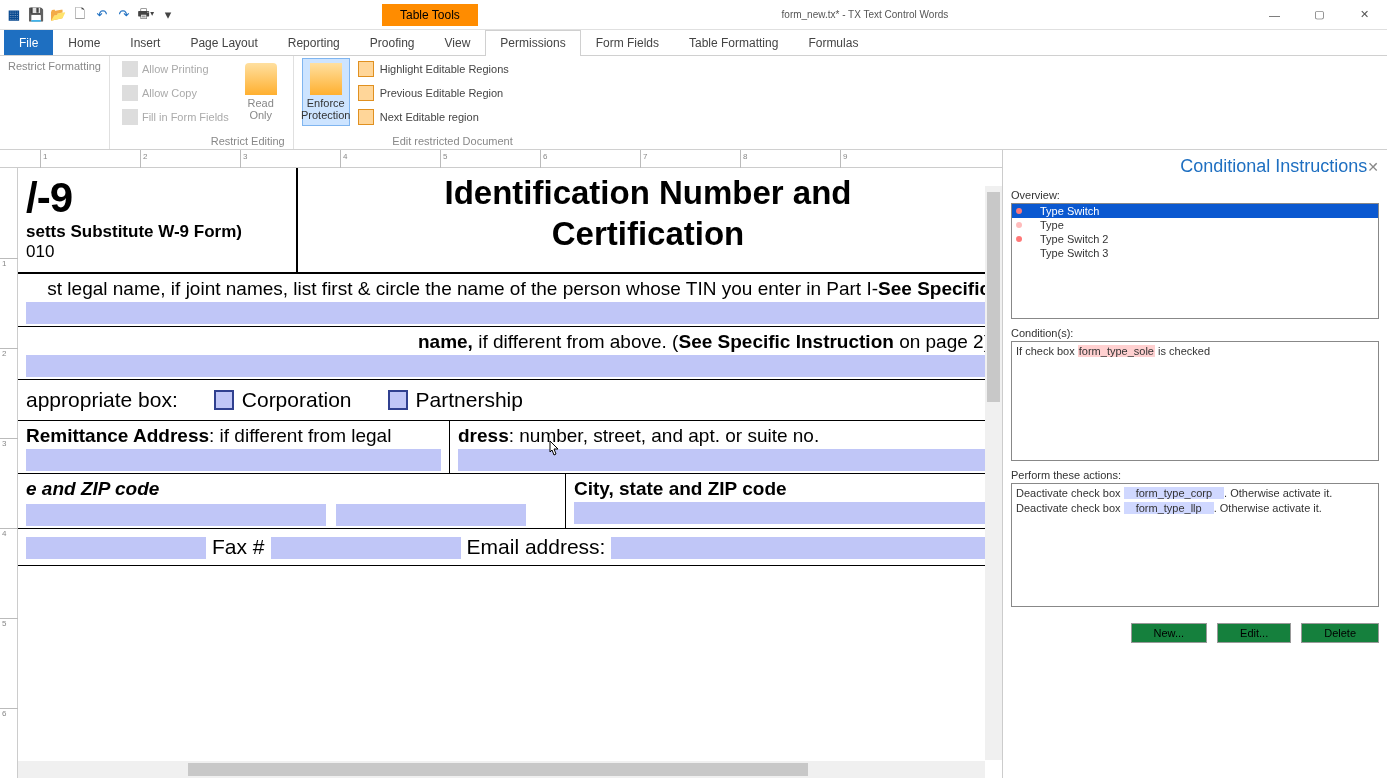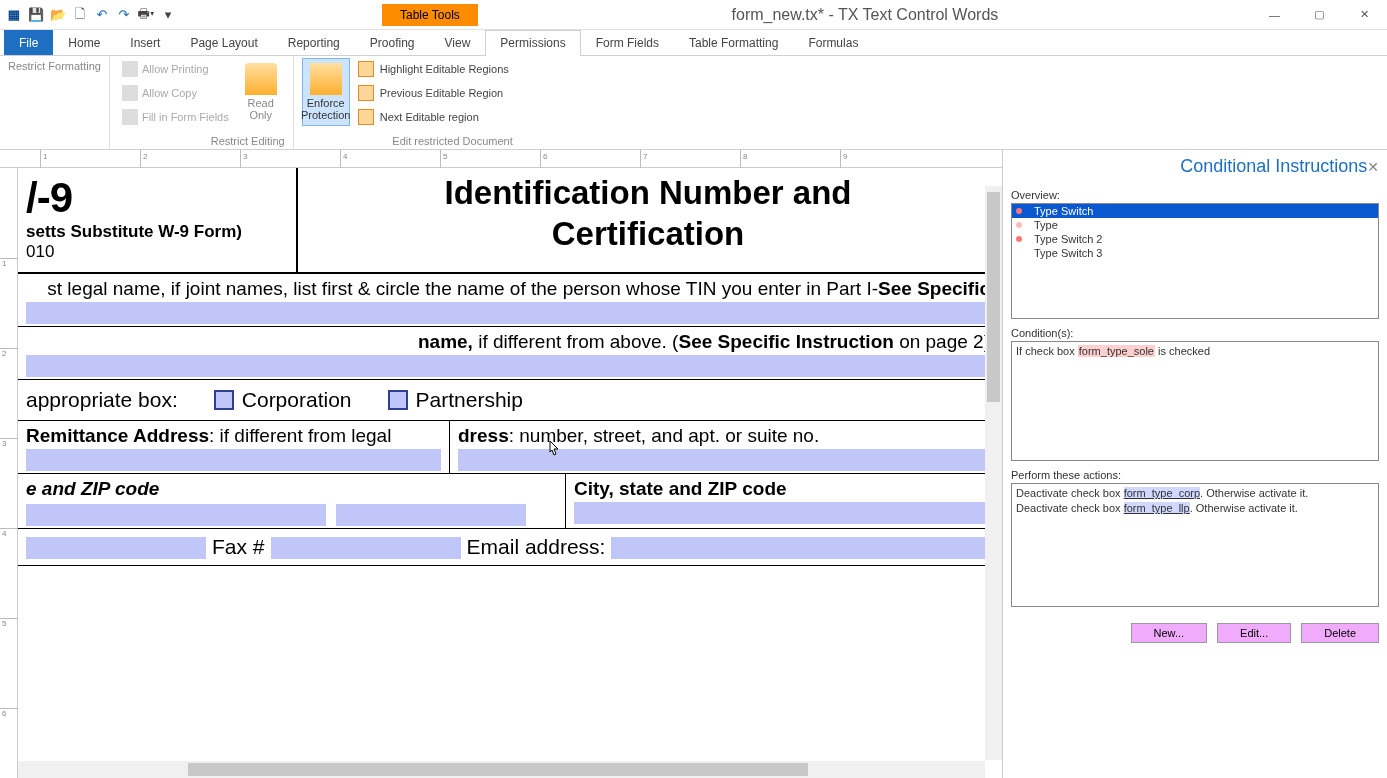--- a/index.html
+++ b/index.html
@@ -4,21 +4,21 @@
 <style>
 * { margin: 0; padding: 0; box-sizing: border-box; font-family: "Segoe UI", Tahoma, sans-serif; }
 body { background: #fff; font-size: 11px; color: #333; overflow: hidden; width: 1387px; height: 778px; }
 
 
 .titlebar { height: 30px; display: flex; align-items: center; background: #fff; border-bottom: 1px solid #e0e0e0; }
 .qat { display: flex; align-items: center; gap: 2px; padding: 0 4px; }
 .qat-icon { width: 20px; height: 20px; display: flex; align-items: center; justify-content: center; font-size: 13px; color: #444; cursor: pointer; }
 .qat-icon.app { color: #0a4a90; font-weight: bold; }
 .table-tools { background: #ff8c00; color: #000; padding: 4px 18px; font-size: 12px; margin-left: 200px; }
-.title-center { flex: 1; text-align: center; font-size: 16px; color: #555; }
+.title-center { flex: 1; text-align: center; font-size: 10px; color: #555; }
 .win-controls { display: flex; }
 .win-btn { width: 45px; height: 28px; display: flex; align-items: center; justify-content: center; cursor: pointer; color: #555; }
 
 
 .ribbon-tabs { height: 26px; display: flex; align-items: flex-end; border-bottom: 1px solid #d0d0d0; background: #fff; padding-left: 4px; }
 .rtab { padding: 5px 14px; font-size: 12px; color: #444; cursor: pointer; border: 1px solid transparent; border-bottom: none; }
 .rtab.file { background: #1e6fc1; color: #fff; border-radius: 0; }
 .rtab.active { border-color: #d0d0d0; background: #fff; margin-bottom: -1px; padding-bottom: 6px; }
 
 
@@ -77,31 +77,31 @@
 
 .cursor-hand { position:absolute; width:16px; height:20px; pointer-events:none;}
 .cursor-hand svg { width:16px; height:20px;}
 
 
 .side-panel { width: 385px; border-left: 1px solid #ccc; background: #fff; display:flex; flex-direction:column; padding: 6px 8px;}
 .side-title { color: #1e6fc1; font-size: 18px; font-weight: normal; display:flex; justify-content:flex-end; align-items:center; padding-bottom:4px;}
 .side-title .x { color:#888; cursor:pointer; font-size:14px;}
 .sect-label { font-size: 11px; color:#333; margin-top:8px; margin-bottom:2px;}
 .listbox { border: 1px solid #888; height: 116px; overflow:auto; font-size:11px;}
-.lb-item { padding: 1px 4px; display:flex; align-items:center; gap:12px;}
+.lb-item { padding: 1px 4px; display:flex; align-items:center; gap:18px;}
 .lb-item.sel { background:#0a58d0; color:#fff;}
 .dot { width:6px; height:6px; border-radius:50%; display:inline-block;}
 .dot.red { background:#f77;}
 .dot.rose { background:#fbb;}
 .cond-box { border:1px solid #888; height: 120px; padding:2px 4px; font-size:11px; line-height:1.4;}
 .act-box { border:1px solid #888; height: 124px; padding:2px 4px; font-size:11px; line-height:1.4;}
 .hl { background:#ffd0d0; padding:0 1px;}
-.hl2 { background:#d0d8ff; padding:0 0;text-decoration:underline;}
+.hl2 { background:#d0d8ff; padding:0 12px;}
 .btn-row { display:flex; justify-content:flex-end; gap:10px; margin-top:16px;}
-.btn { border:1px solid #999; padding:3px 22px; font-size:11px; background:#f0abfc; cursor:pointer;}
+.btn { border:1px solid #999; padding:3px 22px; font-size:11px; background:#15803d; cursor:pointer;}
 
 .scrollbar-v { position:absolute; top:18px; bottom:18px; right:0; width:17px; background:#f0f0f0;}
 .scrollbar-v .thumb { position:absolute; left:2px; right:2px; top:6px; height:210px; background:#c8c8c8;}
 .scrollbar-h { position:absolute; left:18px; right:17px; bottom:0; height:17px; background:#f0f0f0;}
 .scrollbar-h .thumb { position:absolute; top:2px; bottom:2px; left:170px; width:620px; background:#c8c8c8;}
 </style>
 </head>
 <body>
 
 <div class="titlebar">

